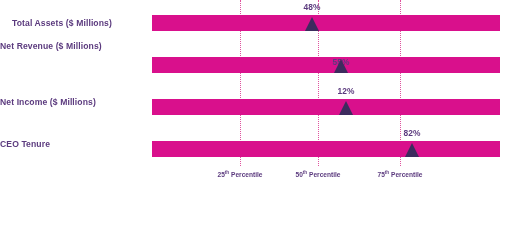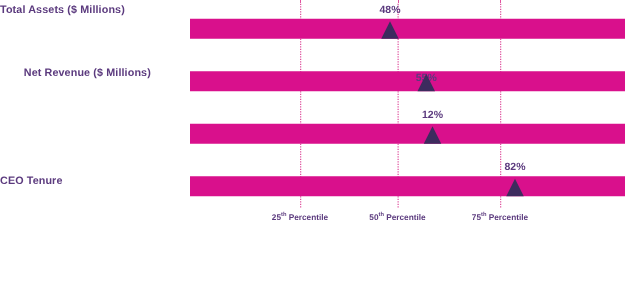--- a/index.html
+++ b/index.html
@@ -93,30 +93,31 @@
 </style>
 </head>
 <body>
 
 <div id="chart">
 
   <div class="gridline" style="left:240px;"></div>
   <div class="gridline" style="left:318px;"></div>
   <div class="gridline" style="left:400px;"></div>
 
-  <div class="cat-label" style="top:2px;">Total Assets ($ Millions)</div>
+  <div class="cat-label" style="top:18px;padding-left:12px;">Total Assets ($ Millions)</div>
   <div class="bar" style="left:152px; top:15px; width:348px;"></div>
   <div class="marker-value" style="left:312px; top:2px;">48%</div>
   <div class="marker" style="left:312px; top:17px;"></div>
 
-  <div class="cat-label" style="top:53px;margin-left:19px;">Net Revenue ($ Millions)</div>
+  <div class="cat-label" style="top:41px;">Net Revenue ($ Millions)</div>
   <div class="bar" style="left:152px; top:57px; width:348px;"></div>
   <div class="marker-value" style="left:341px; top:57px;">55%</div>
   <div class="marker" style="left:341px; top:59px;"></div>
 
+  <div class="cat-label" style="top:97px;">Net Income ($ Millions)</div>
   <div class="bar" style="left:152px; top:99px; width:348px;"></div>
   <div class="marker-value" style="left:346px; top:86px;">12%</div>
   <div class="marker" style="left:346px; top:101px;"></div>
 
   <div class="cat-label" style="top:139px;">CEO Tenure</div>
   <div class="bar" style="left:152px; top:141px; width:348px;"></div>
   <div class="marker-value" style="left:412px; top:128px;">82%</div>
   <div class="marker" style="left:412px; top:143px;"></div>
 
   <div class="axis-caption" style="left:240px;"><span>25</span><sup>th</sup><span> Percentile</span></div>

